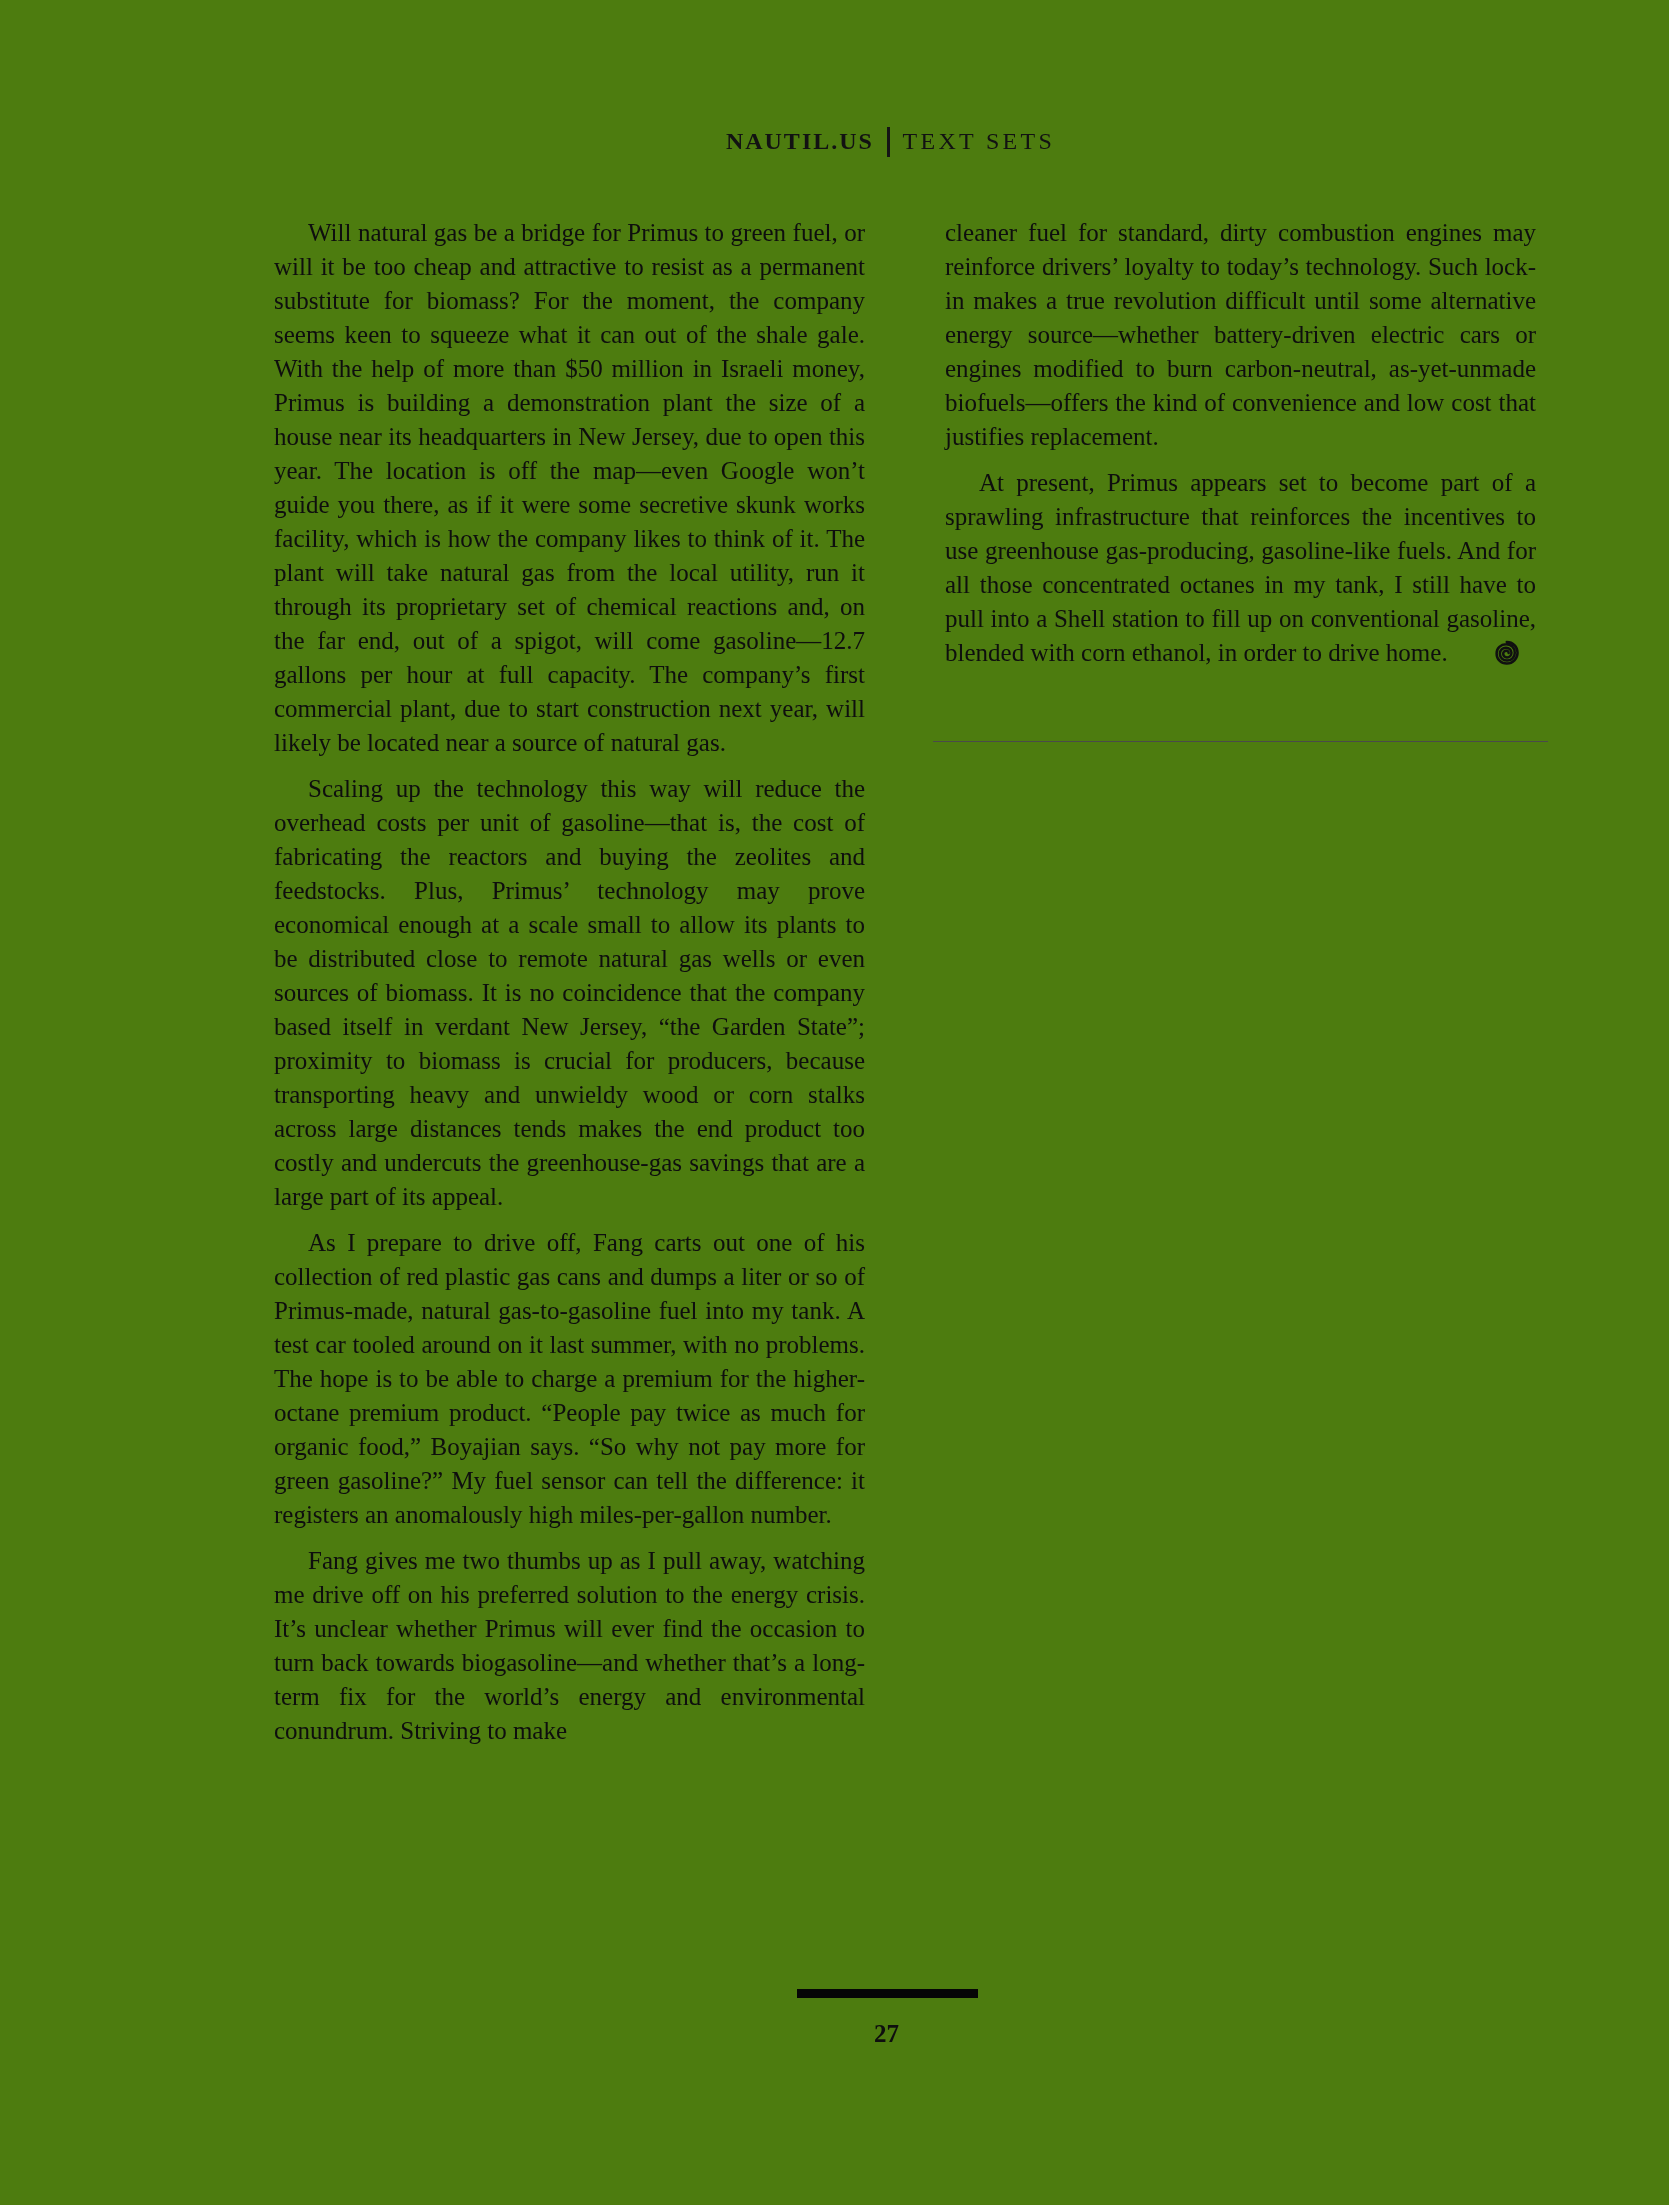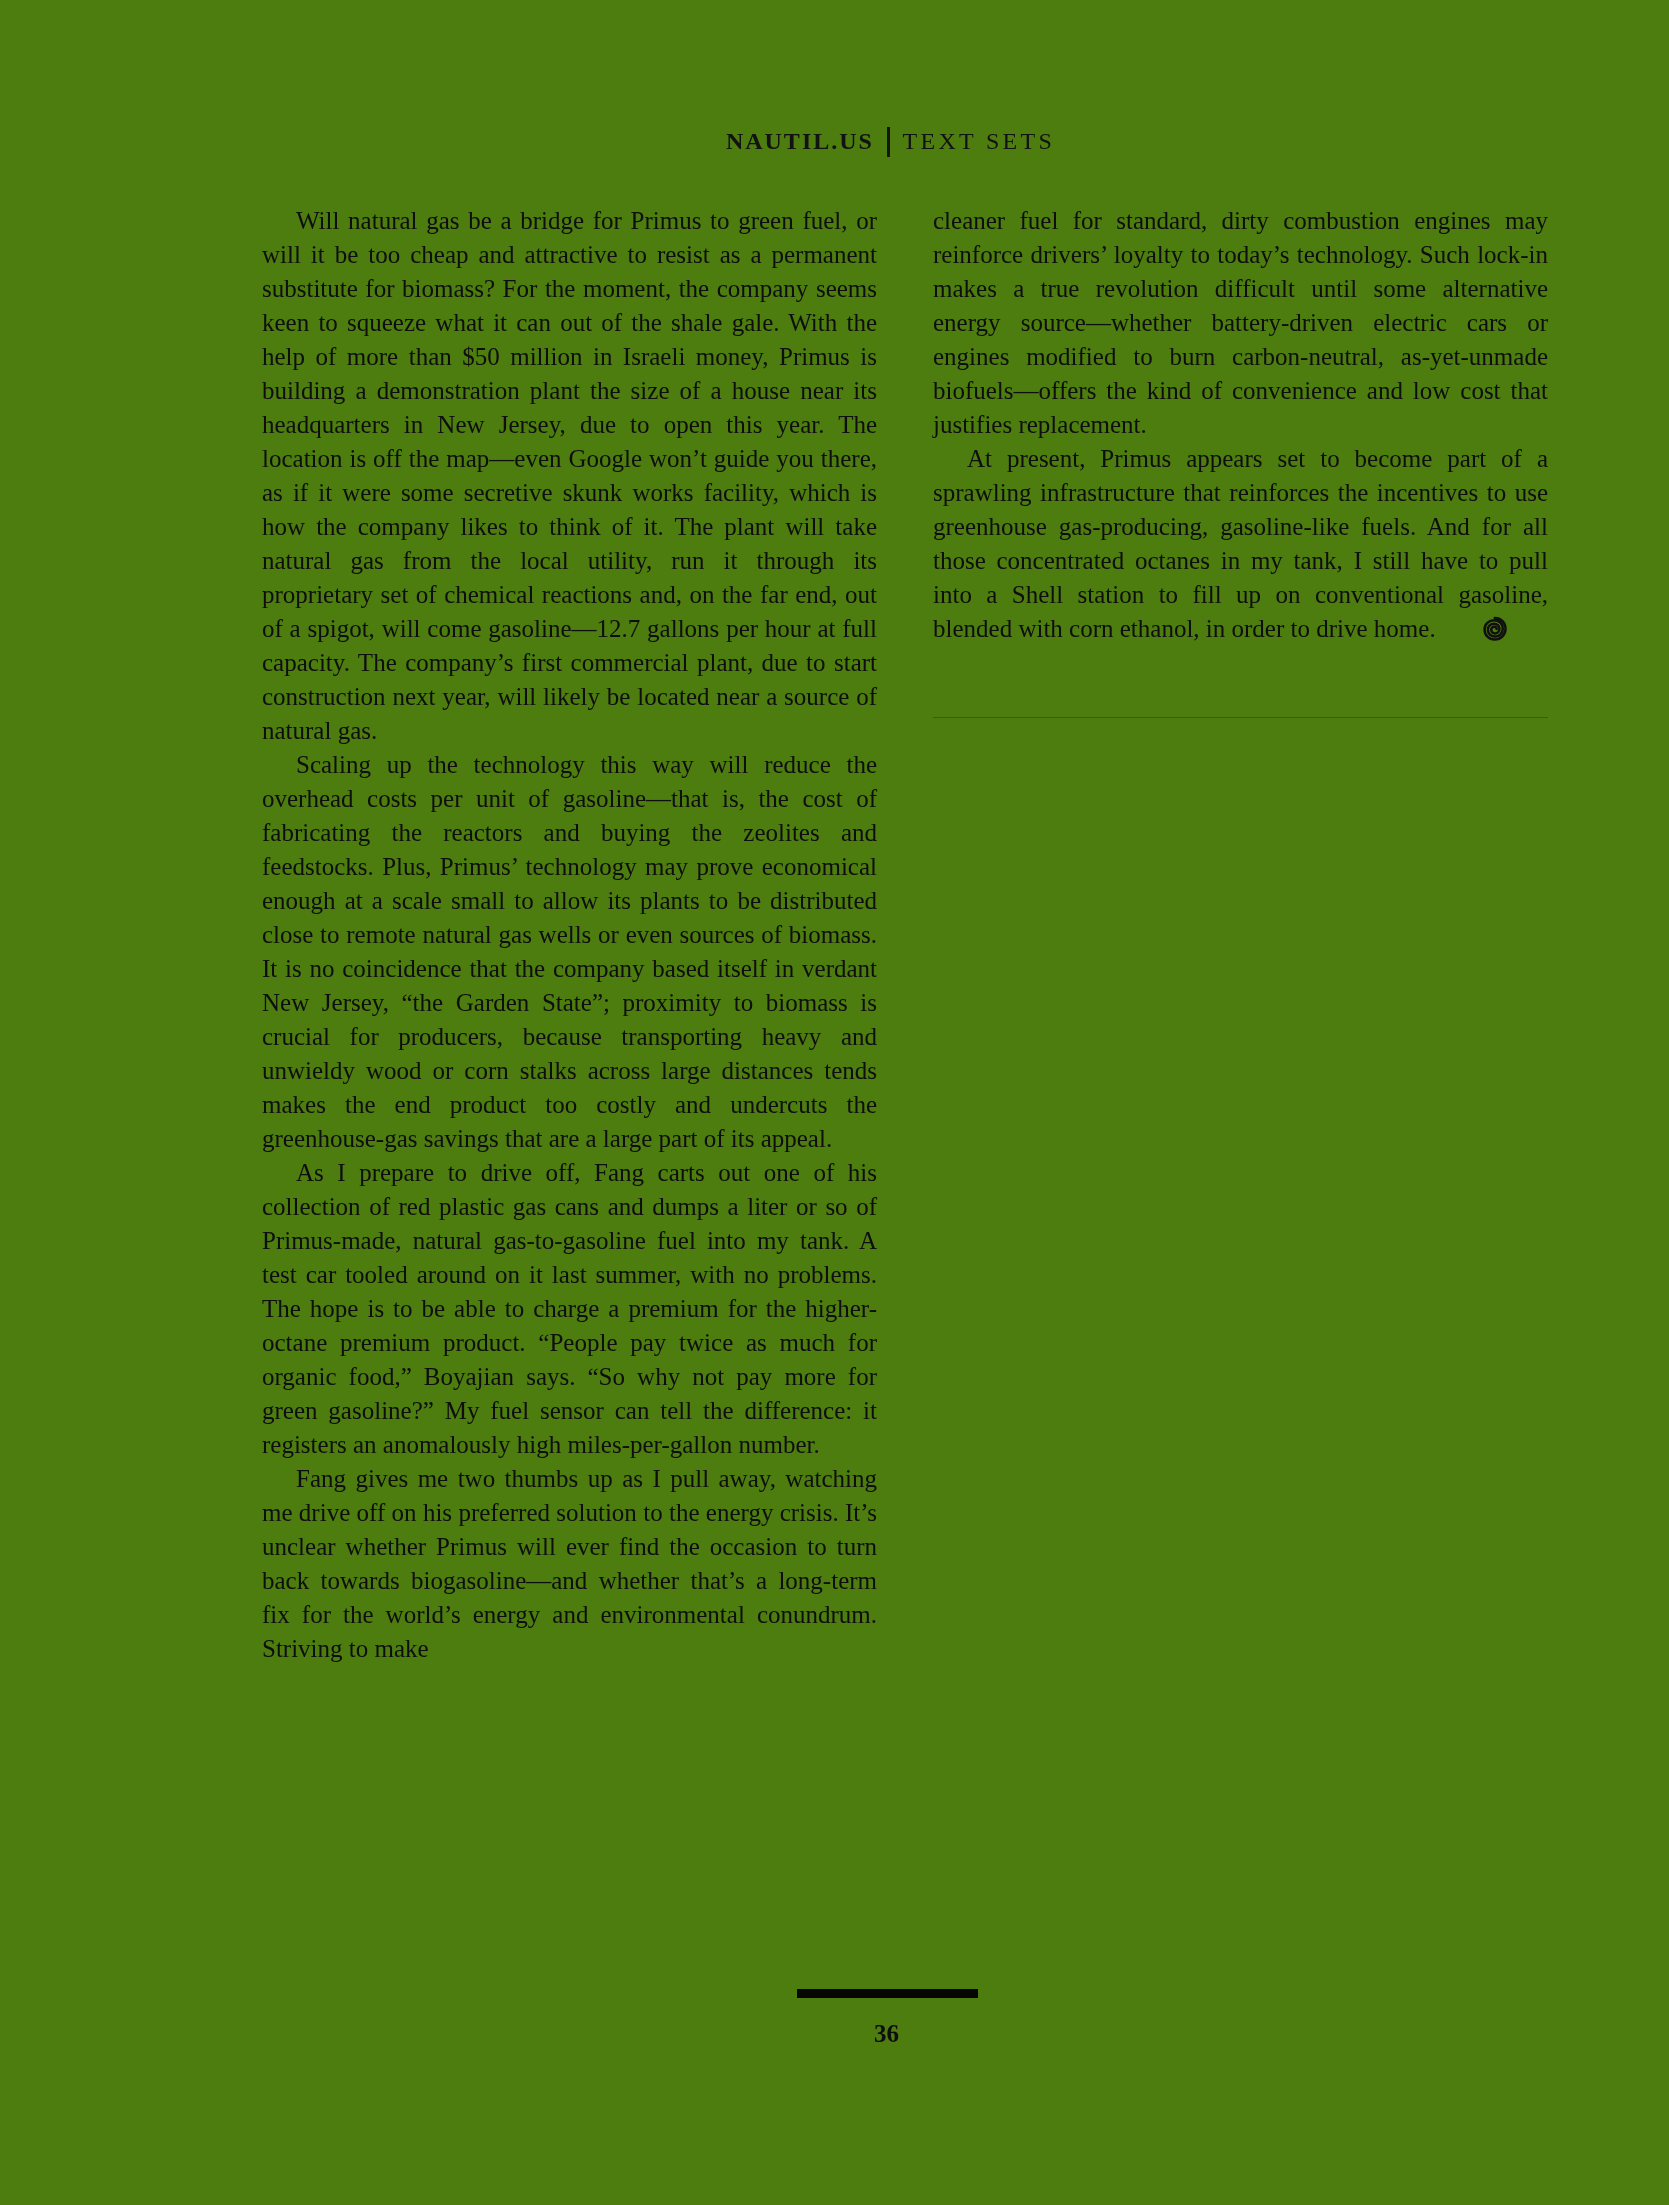--- a/index.html
+++ b/index.html
@@ -47,21 +47,21 @@
     top: 204px;
     width: 615px;
     font-size: 25px;
     line-height: 34px;
     text-align: justify;
     color: #0e0e0e;
   }
   .col-left  { left: 262px; }
   .col-right { left: 933px; }
 
-  p.body-para { margin: 0; padding: 0; }
+  p.body-para { margin: 12px; padding: 0; }
   p.indent { text-indent: 34px; }
 
   .endmark-icon {
     display: inline-block;
     vertical-align: -5.9px;
     margin-left: 11.8px;
   }
 
   
   hr.bio-rule {
@@ -128,17 +128,17 @@
 
   <section class="col col-right">
     <p class="body-para">cleaner fuel for standard, dirty combustion engines may reinforce drivers’ loyalty to today’s technology. Such lock-in makes a true revolution difficult until some alternative energy source—whether battery-driven electric cars or engines modified to burn carbon-neutral, as-yet-unmade biofuels—offers the kind of convenience and low cost that justifies replacement.</p>
     <p class="body-para indent"><span>At present, Primus appears set to become part of a sprawling infrastructure that reinforces the incentives to use greenhouse gas-producing, gasoline-like fuels. And for all those concentrated octanes in my tank, I still have to pull into a Shell station to fill up on conventional gasoline, blended with corn ethanol, in order to drive home.</span><span class="endmark-icon"><svg width="27.5" height="27.5" viewBox="0 0 42 42" aria-hidden="true">
             <path fill="none" stroke="#101010" stroke-width="3.8" stroke-linecap="round" d="M21 4.5 C30.5 4.5 37.5 11.5 37.5 21 C37.5 30 30.5 37.5 21 37.5 C12 37.5 5.5 30.8 5.5 22 C5.5 13.8 11.8 8 20 8 C27.8 8 33.3 13.6 33.3 21 C33.3 27.8 28.2 33 21.4 33 C15.2 33 10.5 28.3 10.5 22.6 C10.5 17.4 14.6 13.2 19.8 13.2 C24.5 13.2 28.2 16.8 28.2 21 C28.2 25 25 28.1 21.3 28.1 C18 28.1 15.5 25.6 15.5 22.6 C15.5 20 17.6 17.9 20.2 17.9 C22.4 17.9 23.9 19.5 23.9 21.4"></path>
           </svg></span></p>
     <hr class="bio-rule">
   </section>
 
   <div class="footer-bar"></div>
-  <div class="page-number">36</div>
+  <div class="page-number">27</div>
 
 
 </div>
 
 
 </body></html>

